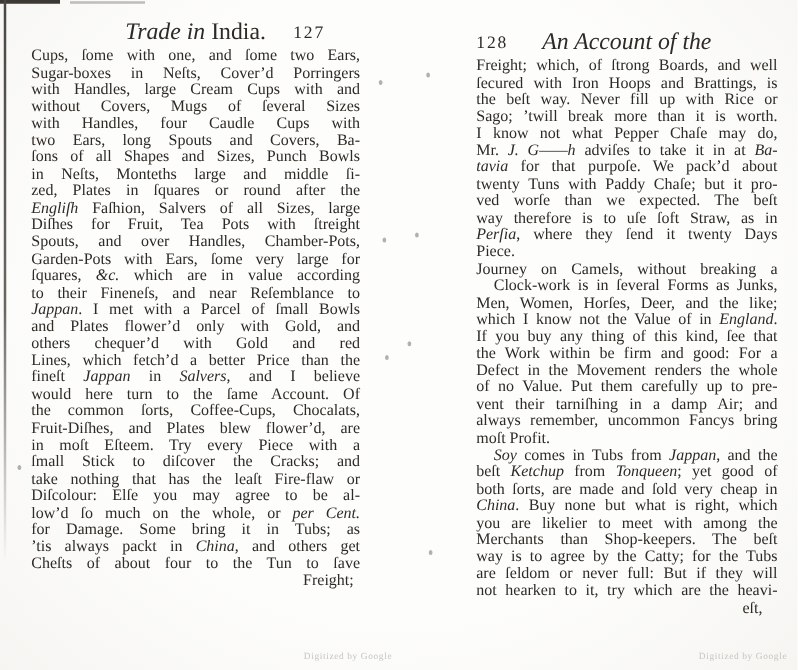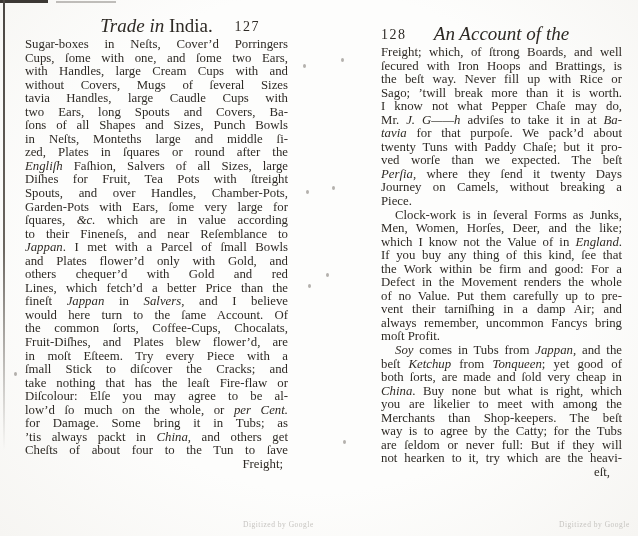--- a/index.html
+++ b/index.html
@@ -96,25 +96,25 @@
 <div class="speck" style="left:326px; top:273px"></div>
 <div class="speck" style="left:343px; top:440px"></div>
 <div class="speck" style="left:14px;  top:372px"></div>
 
 <div class="page" id="page-left">
   <div class="running-header">
     <span class="running-title"><span class="it">Trade in</span>&nbsp;<span>India.</span></span>
     <span class="page-number">127</span>
   </div>
   <div class="page-body">
+      <div class="line">Cups, ſome with one, and ſome two Ears,</div>
       <div class="line">Sugar-boxes in Neſts, Cover’d Porringers</div>
-      <div class="line">Cups, ſome with one, and ſome two Ears,</div>
       <div class="line">with Handles, large Cream Cups with and</div>
       <div class="line">without Covers, Mugs of ſeveral Sizes</div>
-      <div class="line">tavia Handles, large Caudle Cups with</div>
+      <div class="line">with Handles, four Caudle Cups with</div>
       <div class="line">two Ears, long Spouts and Covers, Ba-</div>
       <div class="line">ſons of all Shapes and Sizes, Punch Bowls</div>
       <div class="line">in Neſts, Monteths large and middle ſi-</div>
       <div class="line">zed, Plates in ſquares or round after the</div>
       <div class="line"><i>Engliſh</i> Faſhion, Salvers of all Sizes, large</div>
       <div class="line">Diſhes for Fruit, Tea Pots with ſtreight</div>
       <div class="line">Spouts, and over Handles, Chamber-Pots,</div>
       <div class="line">Garden-Pots with Ears, ſome very large for</div>
       <div class="line">ſquares, <i>&amp;c.</i> which are in value according</div>
       <div class="line">to their Fineneſs, and near Reſemblance to</div>
@@ -146,23 +146,24 @@
   <div class="page-body">
       <div class="line">Freight; which, of ſtrong Boards, and well</div>
       <div class="line">ſecured with Iron Hoops and Brattings, is</div>
       <div class="line">the beſt way.  Never fill up with Rice or</div>
       <div class="line">Sago; ’twill break more than it is worth.</div>
       <div class="line">I know not what Pepper Chaſe may do,</div>
       <div class="line">Mr. <i>J. G——h</i> adviſes to take it in at <i>Ba-</i></div>
       <div class="line"><i>tavia</i> for that purpoſe.  We pack’d about</div>
       <div class="line">twenty Tuns with Paddy Chaſe; but it pro-</div>
       <div class="line">ved worſe than we expected.  The beſt</div>
+      <div class="line">way therefore is to uſe ſoft Straw, as in</div>
       <div class="line"><i>Perſia</i>, where they ſend it twenty Days</div>
+      <div class="line flush">Piece.</div>
       <div class="line">Journey on Camels, without breaking a</div>
-      <div class="line flush">Piece.</div>
       <div class="line" style="text-indent: 14px;">Clock-work is in ſeveral Forms as Junks,</div>
       <div class="line">Men, Women, Horſes, Deer, and the like;</div>
       <div class="line">which I know not the Value of in <i>England</i>.</div>
       <div class="line">If you buy any thing of this kind, ſee that</div>
       <div class="line">the Work within be firm and good: For a</div>
       <div class="line">Defect in the Movement renders the whole</div>
       <div class="line">of no Value.  Put them carefully up to pre-</div>
       <div class="line">vent their tarniſhing in a damp Air; and</div>
       <div class="line">always remember, uncommon Fancys bring</div>
       <div class="line flush">moſt Profit.</div>

